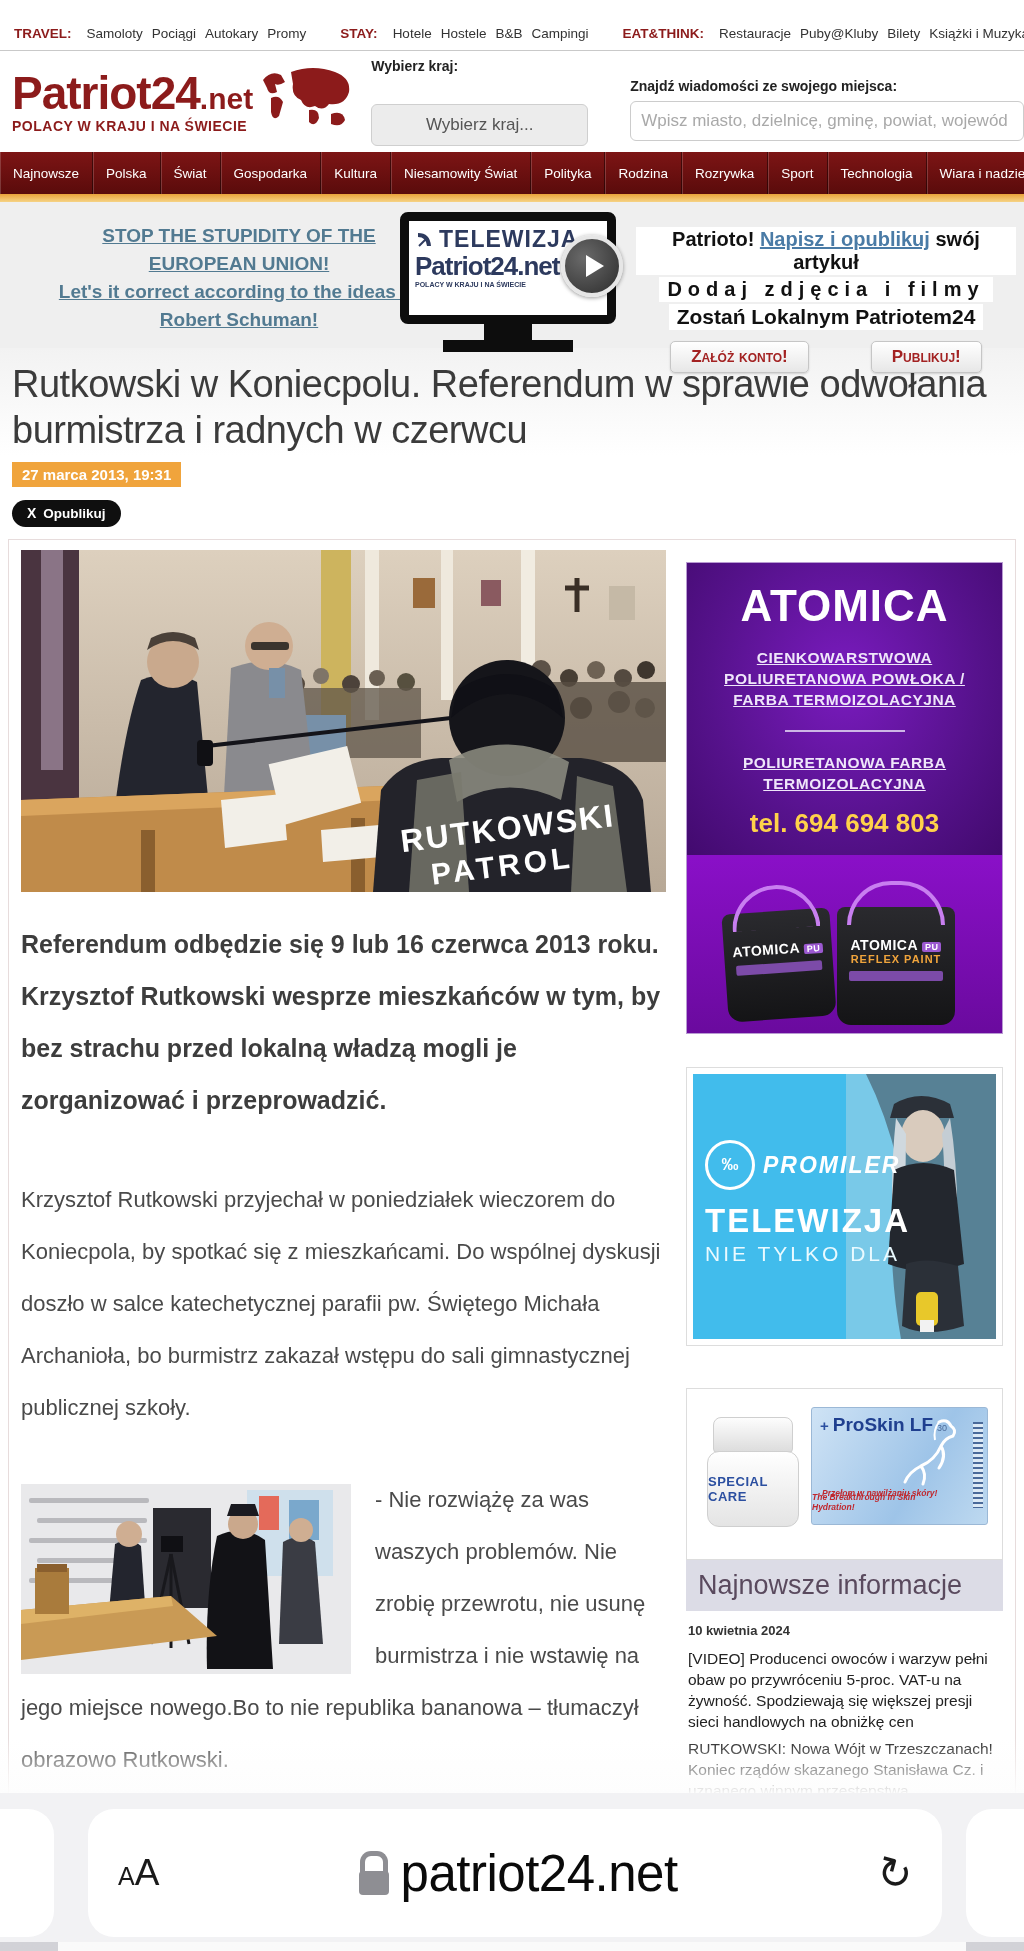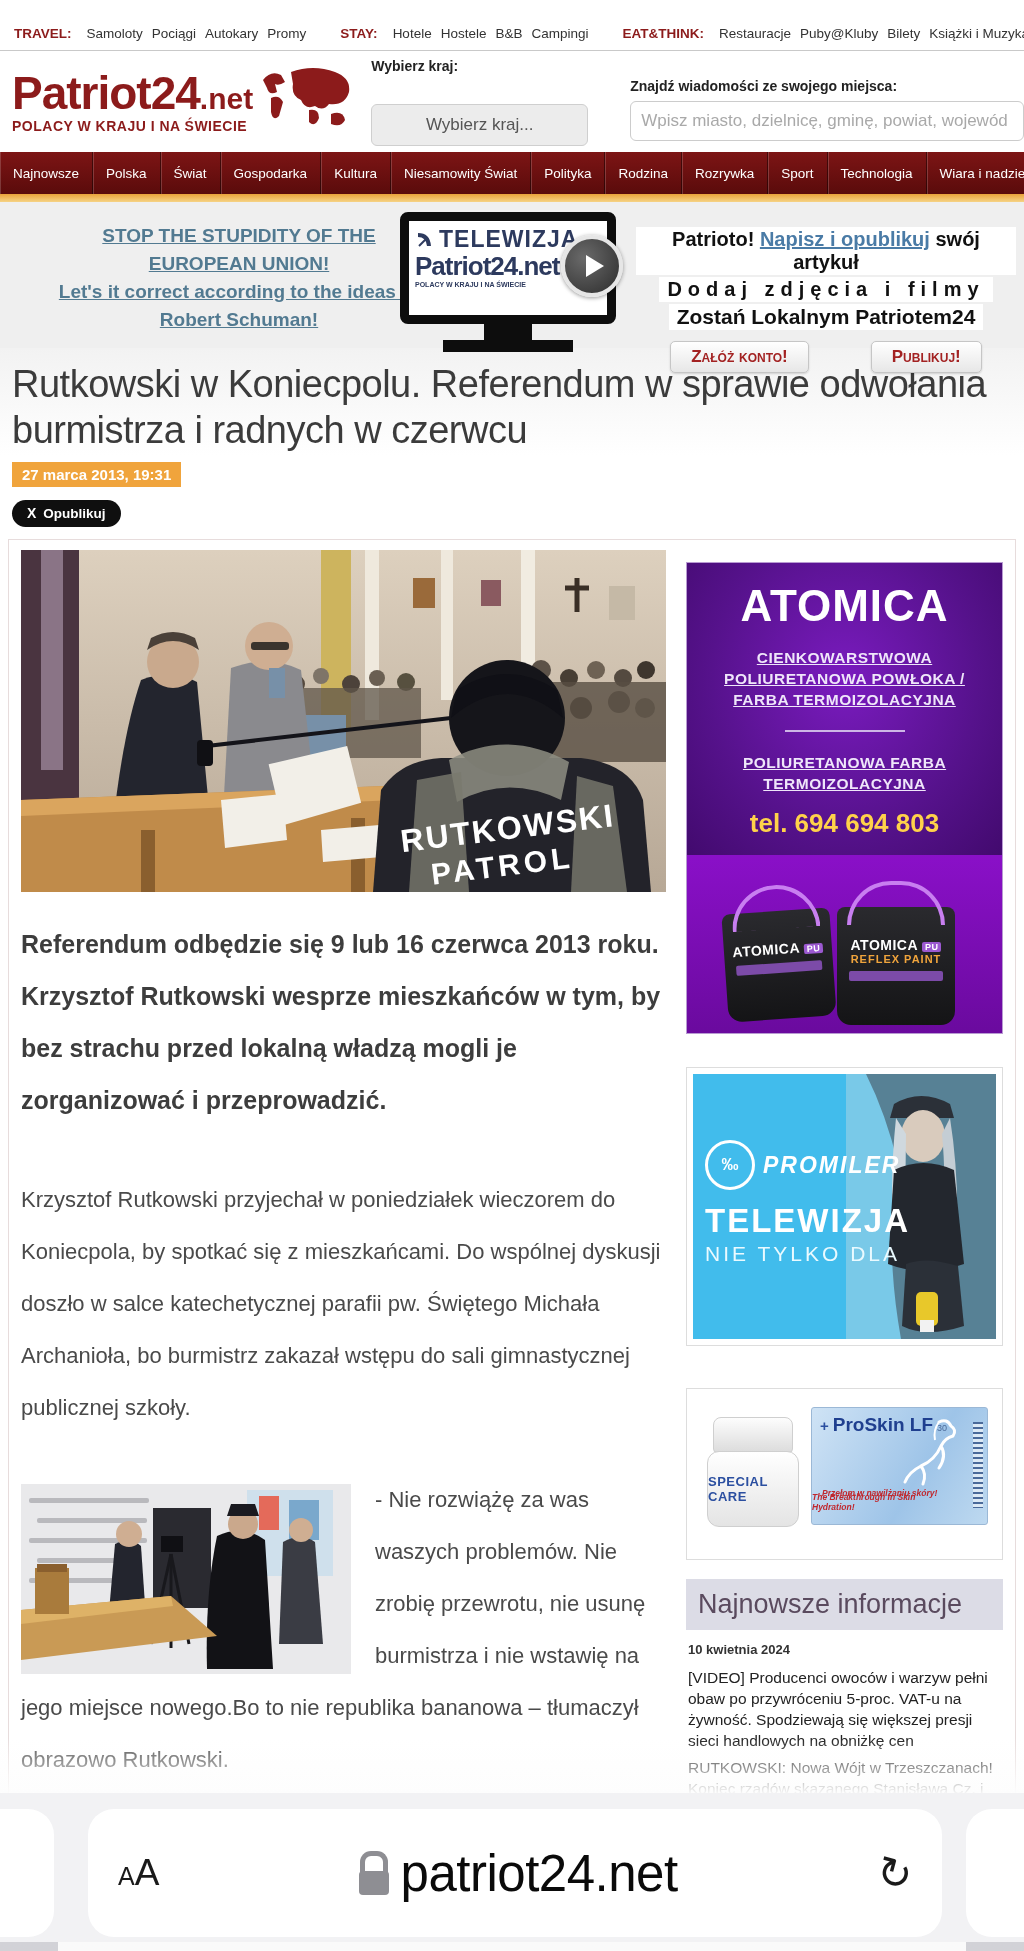--- a/index.html
+++ b/index.html
@@ -133,21 +133,21 @@
   .ps-plus{color:#2b4fa0;font-weight:bold;font-size:15px;}
   .ps-brand{color:#1f3f8f;font-weight:bold;font-size:19px;}
   .ps-count{color:#4a6a9a;font-size:9px;}
   .ps-horse{position:absolute;right:26px;top:8px;}
   .ps-red{position:absolute;left:10px;bottom:26px;color:#c0272d;font-style:italic;font-size:8.5px;font-weight:bold;}
   .ps-red2{position:absolute;right:34px;bottom:12px;color:#c0272d;font-style:italic;font-size:8.5px;font-weight:bold;}
   .ps-barcode{position:absolute;right:4px;top:14px;width:10px;height:86px;
               background:repeating-linear-gradient(#4a6a9a 0 2px,#dce9f5 2px 5px);}
 
   
-  .latest{margin-top:19px;}
+  .latest{}
   .latest-header{background:#dcdce6;color:#5a4a5e;font-size:27px;padding:10px 12px;}
   .latest-body{padding:12px 2px 0 2px;}
   .latest-date{font-size:13px;font-weight:bold;color:#333;margin-bottom:10px;}
   .news-item{display:block;font-size:15.5px;color:#222;line-height:21px;margin-bottom:6px;cursor:pointer;}
 
   
   .fade{position:absolute;left:0;right:0;bottom:158px;height:55px;
         background:linear-gradient(rgba(255,255,255,0),rgba(253,253,253,.96));pointer-events:none;}
   .safari-bar{position:absolute;left:0;right:0;bottom:0;height:158px;background:#f2f2f4;}
   .url-pill{position:absolute;left:88px;right:82px;top:16px;height:128px;background:#fff;border-radius:26px;

